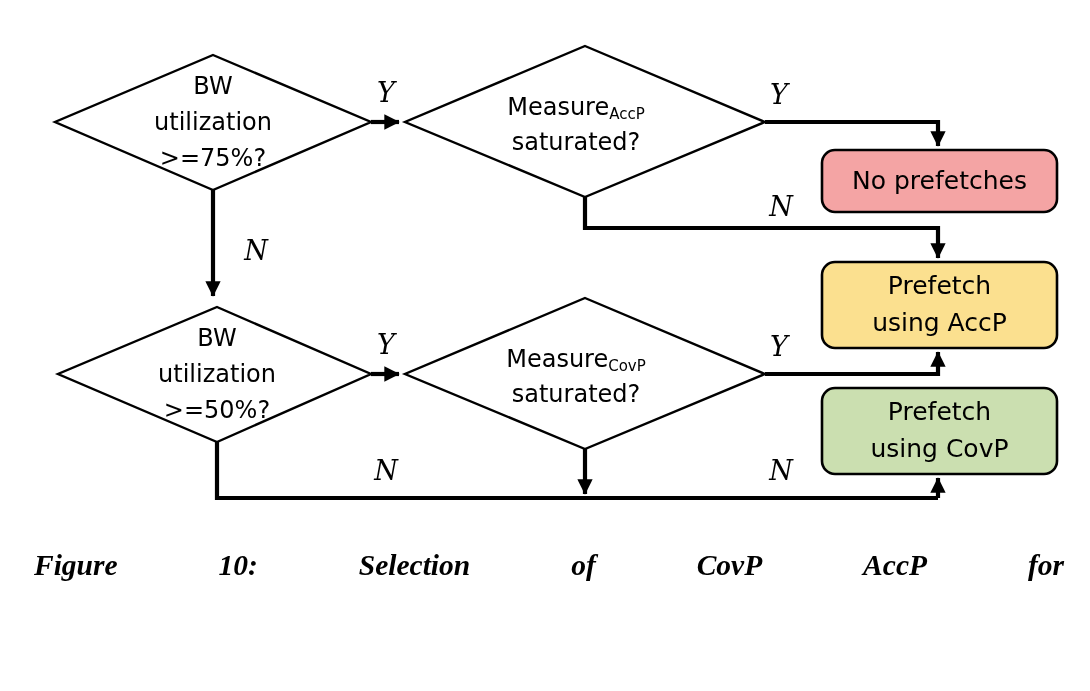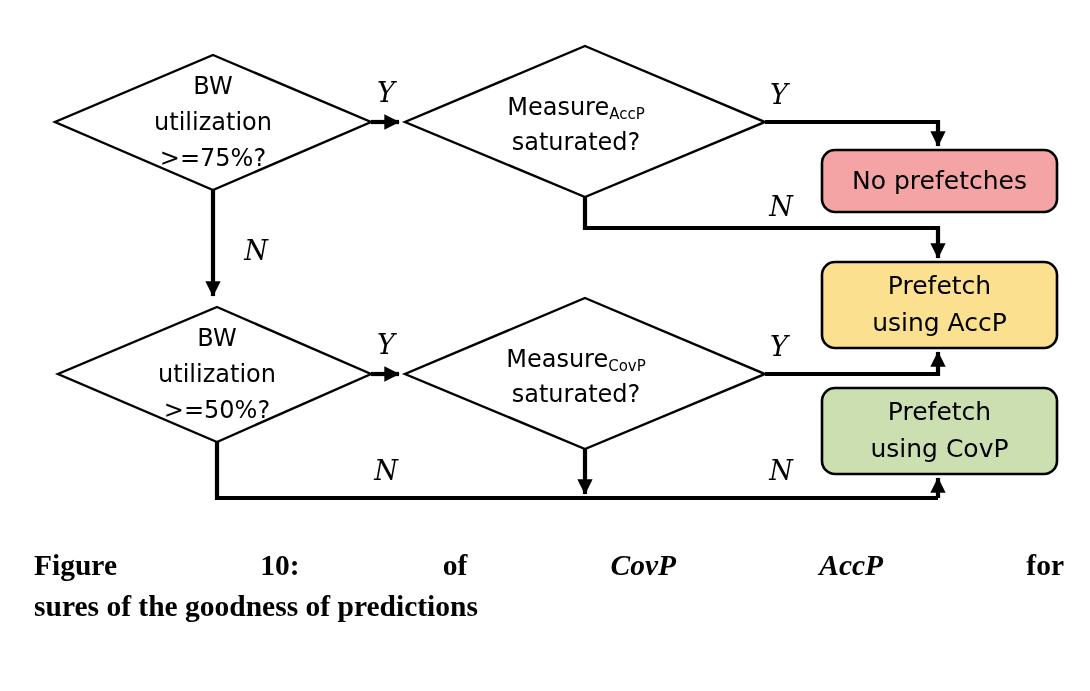--- a/index.html
+++ b/index.html
@@ -93,21 +93,21 @@
     font-weight: bold;
   }
   #caption .cap-line {
     display: block;
     white-space: nowrap;
   }
   #caption .cap-line.just {
     display: flex;
     justify-content: space-between;
   }
-  #caption .cap-line.just > span { white-space: pre; }
+  #caption .cap-line.just > span { white-space: pre; font-style: italic; }
 </style>
 </head>
 <body>
 
 <div id="page">
 
   <div id="figure-area">
     <svg class="flow" viewBox="0 0 1090 540" xmlns="http://www.w3.org/2000/svg">
 
       <defs>
@@ -207,21 +207,21 @@
         <text class="term-text" x="939.5" y="450">using  CovP</text>
       </g>
 
     </svg>
   </div>
 
   <div id="caption">
     <span class="cap-line just">
       <span>Figure</span>
       <span>10:</span>
+      <span>Selection</span>
       <span>of</span>
       <span class="cap-italic">CovP</span>
       <span class="cap-italic">AccP</span>
       <span>for</span>
     </span>
-    <span class="cap-line">sures of the goodness of predictions</span>
   </div>
 
 </div>
 
 </body></html>

